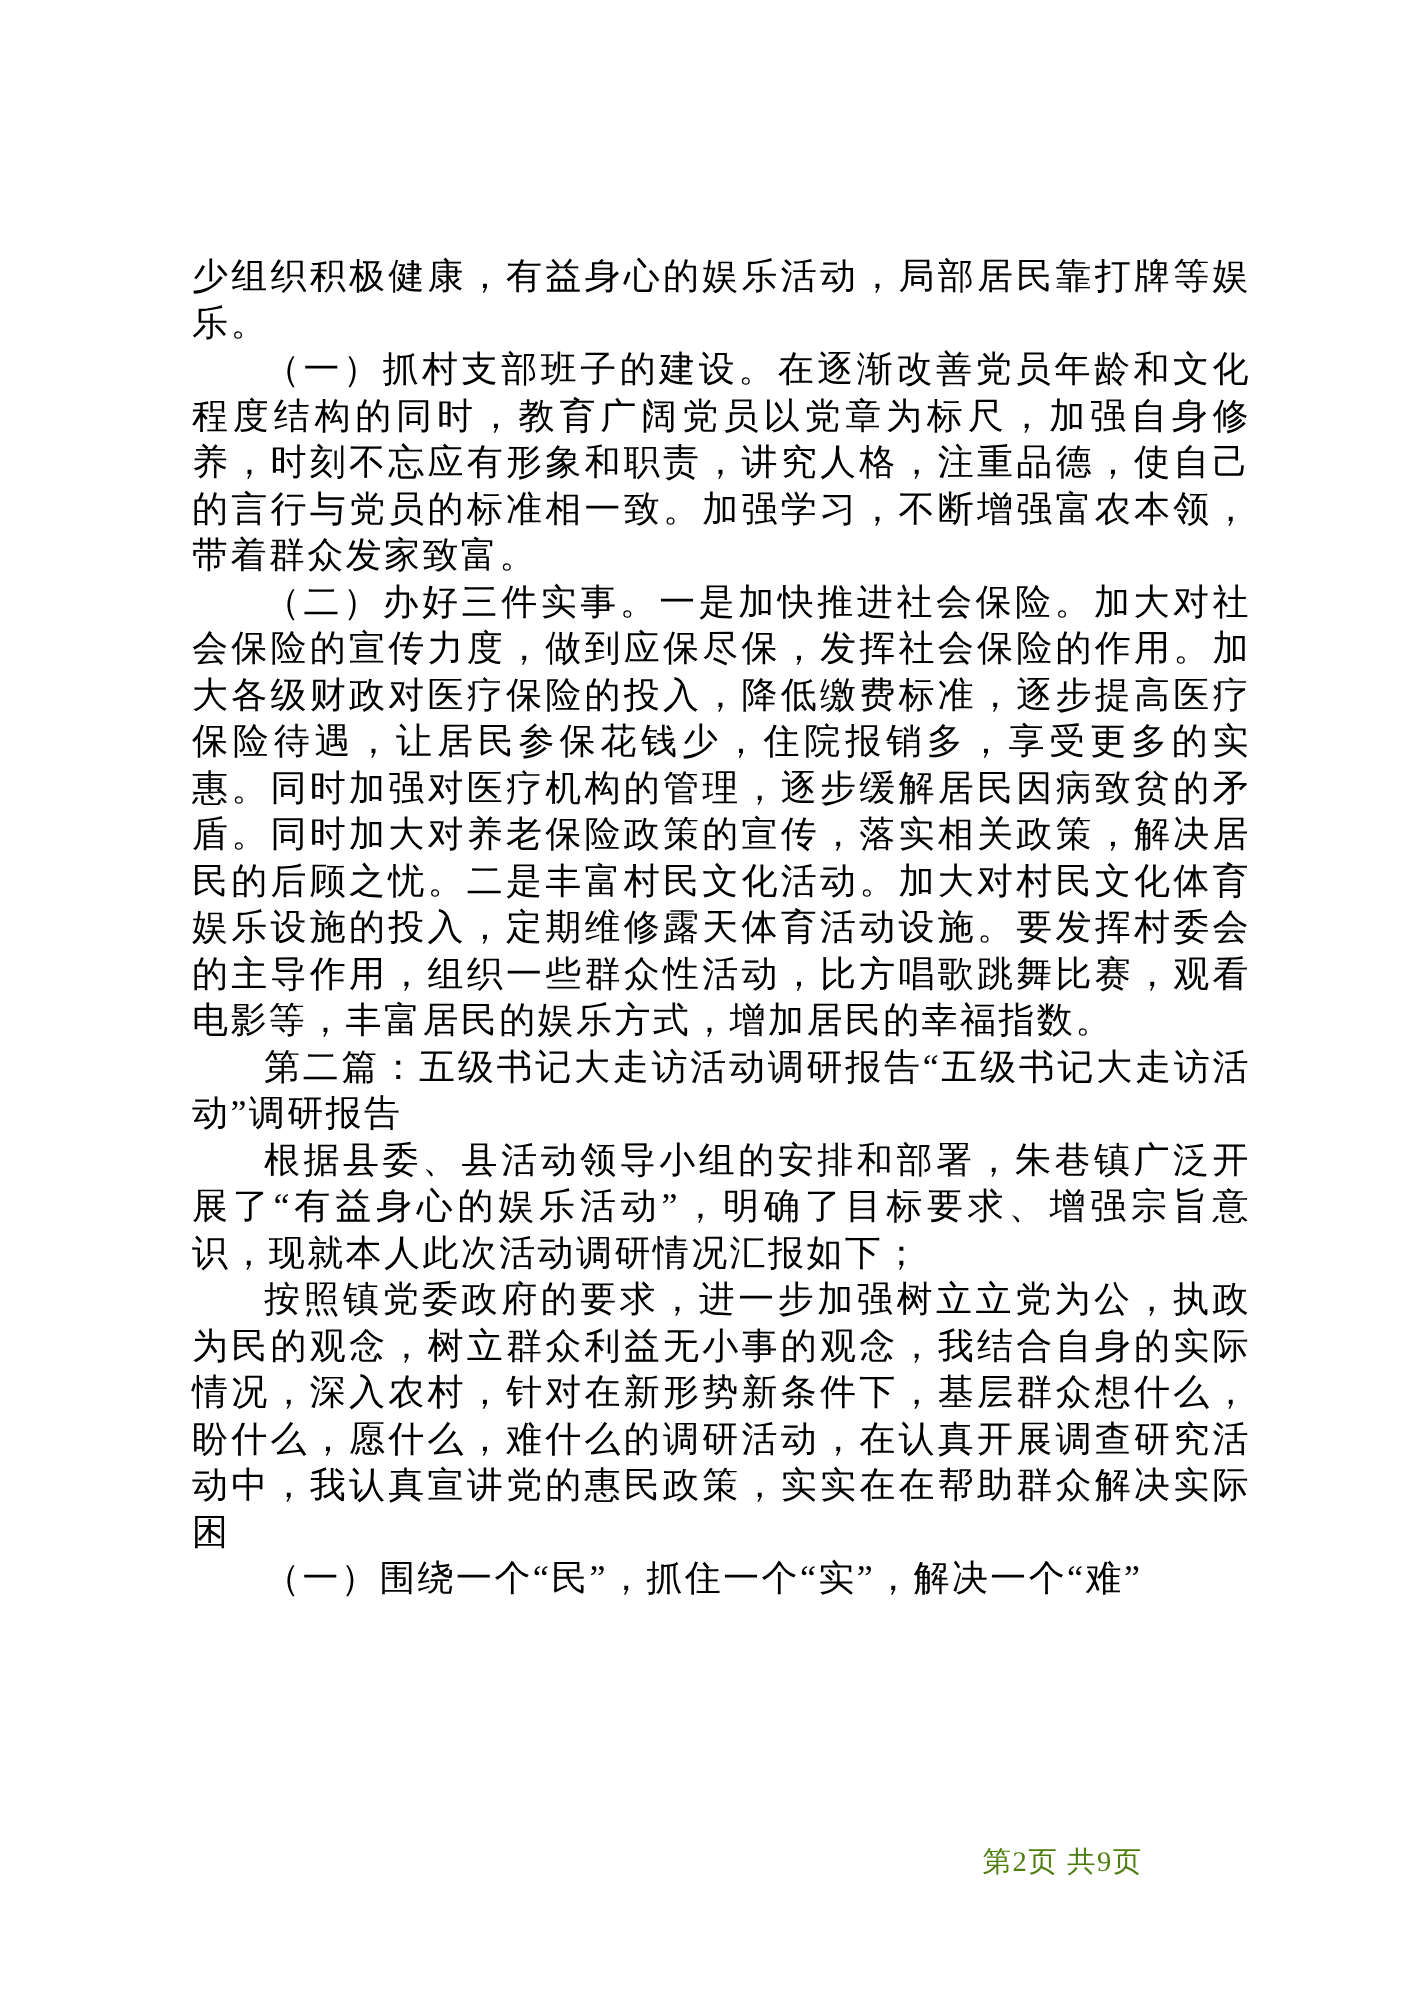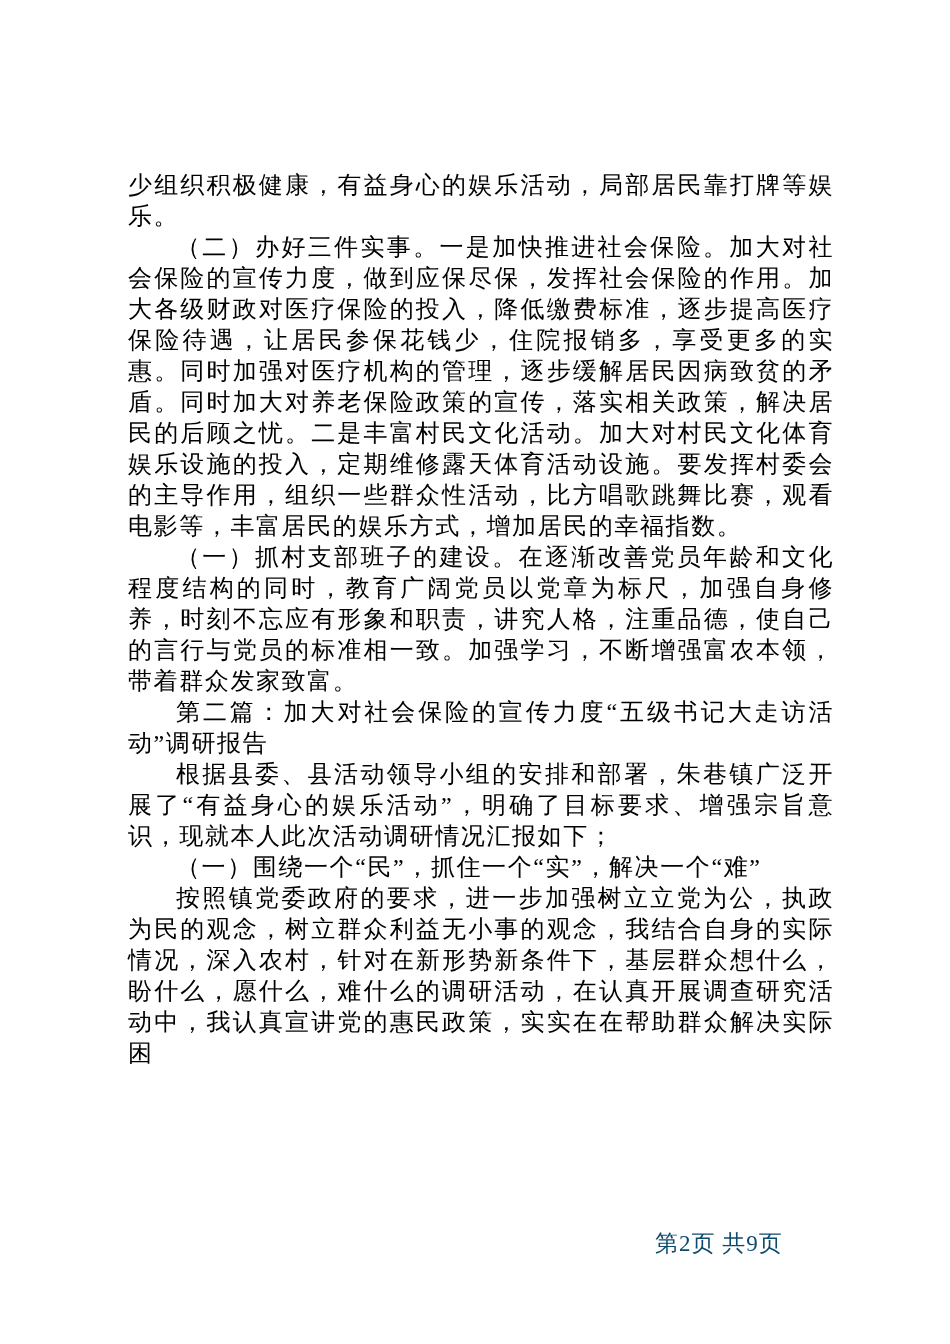--- a/index.html
+++ b/index.html
@@ -38,34 +38,34 @@
     word-break: break-all;
     color: #000000;
   }
   .para.indent {
     text-indent: 2em;
   }
   .doc-footer {
     position: absolute;
     left: 655px;
     top: 1228px;
-    font-size: 23px;
+    font-size: 19px;
     letter-spacing: 1px;
-    color: #0c4a6e;
+    color: #4d7c0f;
     white-space: nowrap;
   }
 </style>
 </head>
 <body>
 
 <div class="page">
   <div class="doc-body">
 
   <p class="para">少组织积极健康，有益身心的娱乐活动，局部居民靠打牌等娱乐。</p>
+      <p class="para indent">（一）抓村支部班子的建设。在逐渐改善党员年龄和文化程度结构的同时，教育广阔党员以党章为标尺，加强自身修养，时刻不忘应有形象和职责，讲究人格，注重品德，使自己的言行与党员的标准相一致。加强学习，不断增强富农本领，带着群众发家致富。</p>
       <p class="para indent">（二）办好三件实事。一是加快推进社会保险。加大对社会保险的宣传力度，做到应保尽保，发挥社会保险的作用。加大各级财政对医疗保险的投入，降低缴费标准，逐步提高医疗保险待遇，让居民参保花钱少，住院报销多，享受更多的实惠。同时加强对医疗机构的管理，逐步缓解居民因病致贫的矛盾。同时加大对养老保险政策的宣传，落实相关政策，解决居民的后顾之忧。二是丰富村民文化活动。加大对村民文化体育娱乐设施的投入，定期维修露天体育活动设施。要发挥村委会的主导作用，组织一些群众性活动，比方唱歌跳舞比赛，观看电影等，丰富居民的娱乐方式，增加居民的幸福指数。</p>
-      <p class="para indent">（一）抓村支部班子的建设。在逐渐改善党员年龄和文化程度结构的同时，教育广阔党员以党章为标尺，加强自身修养，时刻不忘应有形象和职责，讲究人格，注重品德，使自己的言行与党员的标准相一致。加强学习，不断增强富农本领，带着群众发家致富。</p>
-      <p class="para indent">第二篇：加大对社会保险的宣传力度“五级书记大走访活动”调研报告</p>
+      <p class="para indent">第二篇：五级书记大走访活动调研报告“五级书记大走访活动”调研报告</p>
       <p class="para indent">根据县委、县活动领导小组的安排和部署，朱巷镇广泛开展了“有益身心的娱乐活动”，明确了目标要求、增强宗旨意识，现就本人此次活动调研情况汇报如下；</p>
+      <p class="para indent">按照镇党委政府的要求，进一步加强树立立党为公，执政为民的观念，树立群众利益无小事的观念，我结合自身的实际情况，深入农村，针对在新形势新条件下，基层群众想什么，盼什么，愿什么，难什么的调研活动，在认真开展调查研究活动中，我认真宣讲党的惠民政策，实实在在帮助群众解决实际困</p>
       <p class="para indent">（一）围绕一个“民”，抓住一个“实”，解决一个“难”</p>
-      <p class="para indent">按照镇党委政府的要求，进一步加强树立立党为公，执政为民的观念，树立群众利益无小事的观念，我结合自身的实际情况，深入农村，针对在新形势新条件下，基层群众想什么，盼什么，愿什么，难什么的调研活动，在认真开展调查研究活动中，我认真宣讲党的惠民政策，实实在在帮助群众解决实际困</p>
     </div>
   <div class="doc-footer">第2页 共9页</div>
 </div>
 
 </body></html>

